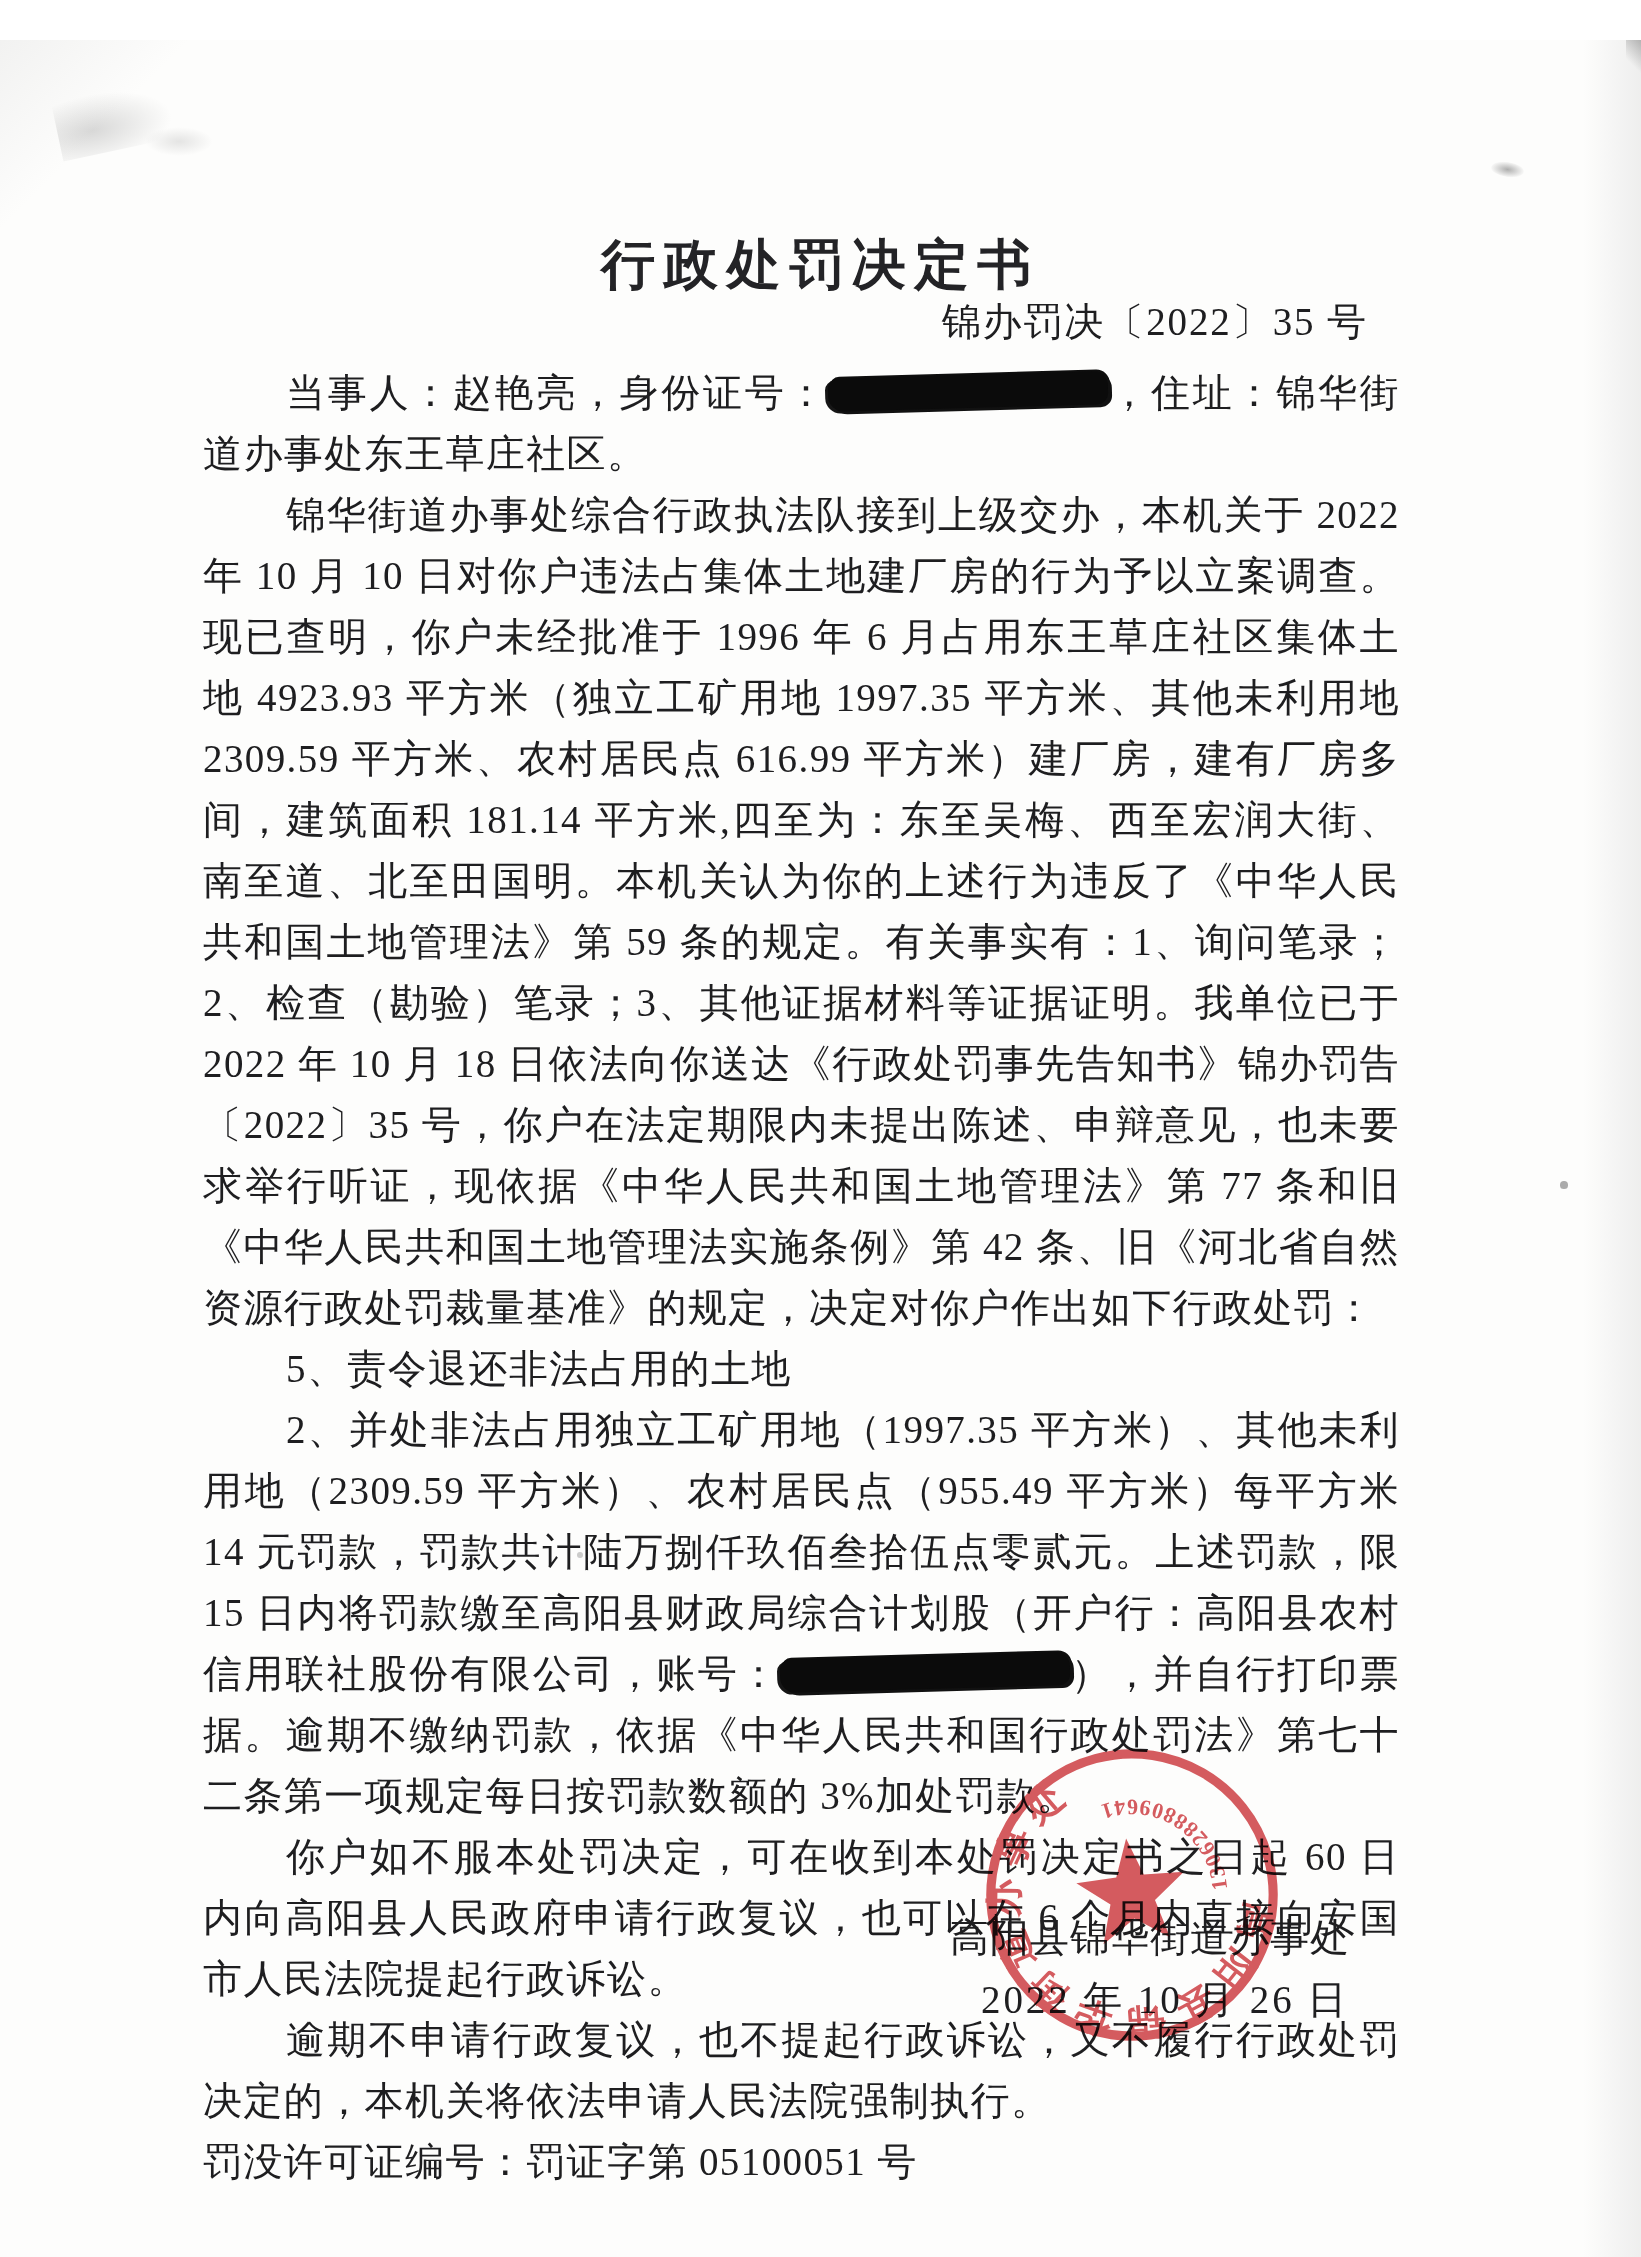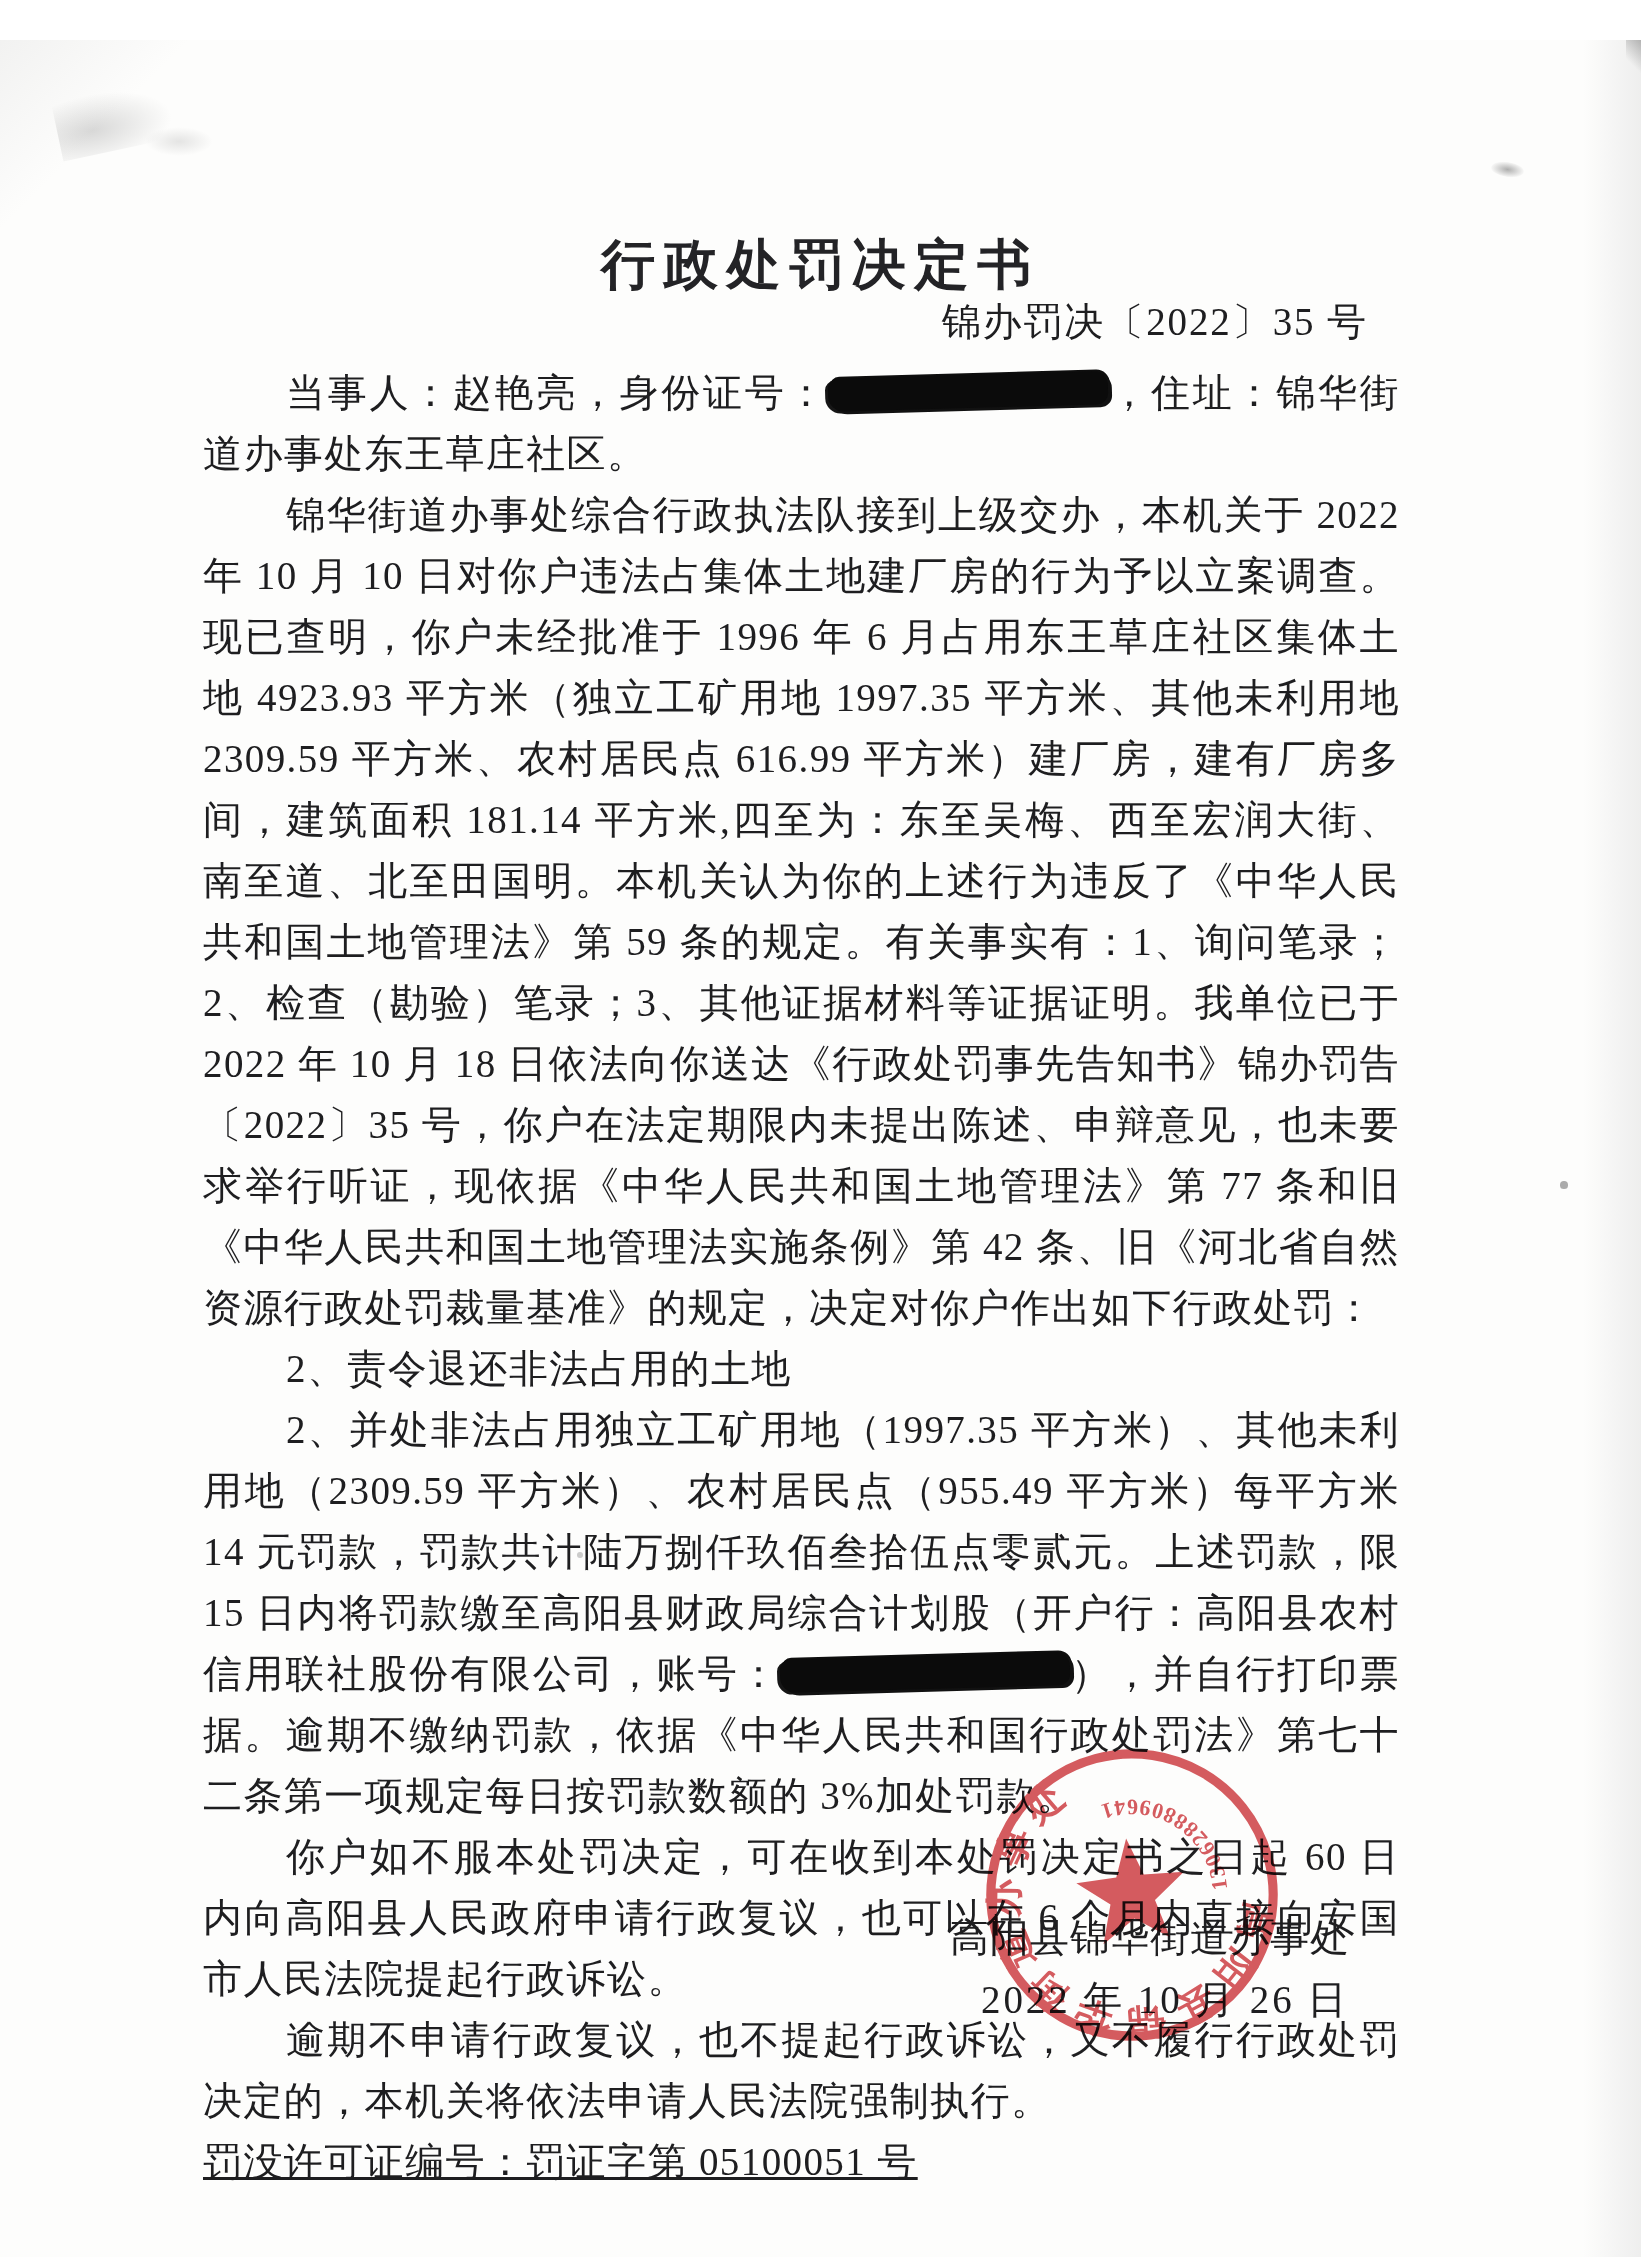--- a/index.html
+++ b/index.html
@@ -23,21 +23,21 @@
   .doc-number{
     position:absolute;top:251px;left:188px;width:1180px;
     text-align:right;font-size:39px;line-height:62px;letter-spacing:1.9px;
   }
   .doc-body{
     position:absolute;top:322px;left:203px;width:1197px;
     font-size:39px;line-height:61px;letter-spacing:1.4px;
     text-align:justify;
   }
   .doc-body p{margin:0;text-indent:83px;}
-  .doc-body p.no-indent{text-indent:0;text-decoration:underline;}
+  .doc-body p.no-indent{text-indent:0;}
   .redaction{
     display:inline-block;height:33px;vertical-align:-1.9px;
     background:#0b0b0b;border-radius:9.7px 13.5px 11.6px 15.4px;
     transform:rotate(-1.6deg);
     box-shadow:3.9px 2.9px 0 0 #111, -2.9px 1.9px 0 0 #161616, 1.9px -1.9px 0 0 #0e0e0e;
   }
   .signature{
     position:absolute;top:1871px;left:950px;
     font-size:39px;letter-spacing:1px;white-space:nowrap;
   }
@@ -78,21 +78,21 @@
   <div class="artifact a-dot3"></div>
   <div class="artifact a-corner"></div>
 
   <div class="title">行政处罚决定书</div>
 
   <div class="doc-number">锦办罚决〔2022〕35 号</div>
 
   <div class="doc-body" id="doc-body">
       <p><span>当事人：赵艳亮，身份证号：</span><span class="redaction" style="width: 280px;"></span><span>，住址：锦华街道办事处东王草庄社区。</span></p>
       <p><span>锦华街道办事处综合行政执法队接到上级交办，本机关于 2022 年 10 月 10 日对你户违法占集体土地建厂房的行为予以立案调查。现已查明，你户未经批准于 1996 年 6 月占用东王草庄社区集体土地 4923.93 平方米（独立工矿用地 1997.35 平方米、其他未利用地 2309.59 平方米、农村居民点 616.99 平方米）建厂房，建有厂房多间，建筑面积 181.14 平方米,四至为：东至吴梅、西至宏润大街、南至道、北至田国明。本机关认为你的上述行为违反了《中华人民共和国土地管理法》第 59 条的规定。有关事实有：1、询问笔录；2、检查（勘验）笔录；3、其他证据材料等证据证明。我单位已于 2022 年 10 月 18 日依法向你送达《行政处罚事先告知书》锦办罚告〔2022〕35 号，你户在法定期限内未提出陈述、申辩意见，也未要求举行听证，现依据《中华人民共和国土地管理法》第 77 条和旧《中华人民共和国土地管理法实施条例》第 42 条、旧《河北省自然资源行政处罚裁量基准》的规定，决定对你户作出如下行政处罚：</span></p>
-      <p><span>2、责令退还非法占用的土地</span></p>
+      <p><span>5、责令退还非法占用的土地</span></p>
       <p><span>2、并处非法占用独立工矿用地（1997.35 平方米）、其他未利用地（2309.59 平方米）、农村居民点（955.49 平方米）每平方米 14 元罚款，罚款共计陆万捌仟玖佰叁拾伍点零贰元。上述罚款，限 15 日内将罚款缴至高阳县财政局综合计划股（开户行：高阳县农村信用联社股份有限公司，账号：</span><span class="redaction" style="width: 290px;"></span><span>），并自行打印票据。逾期不缴纳罚款，依据《中华人民共和国行政处罚法》第七十二条第一项规定每日按罚款数额的 3%加处罚款。</span></p>
       <p><span>你户如不服本处罚决定，可在收到本处罚决定书之日起 60 日内向高阳县人民政府申请行政复议，也可以在 6 个月内直接向安国市人民法院提起行政诉讼。</span></p>
       <p><span>逾期不申请行政复议，也不提起行政诉讼，又不履行行政处罚决定的，本机关将依法申请人民法院强制执行。</span></p>
       <p class="no-indent"><span>罚没许可证编号：罚证字第 05100051 号</span></p>
     </div>
 
   <div class="signature">高阳县锦华街道办事处</div>
   <div class="sign-date">2022 年 10 月 26 日</div>
 
   <svg class="seal" viewBox="0 0 360 360" xmlns="http://www.w3.org/2000/svg" aria-hidden="true">

